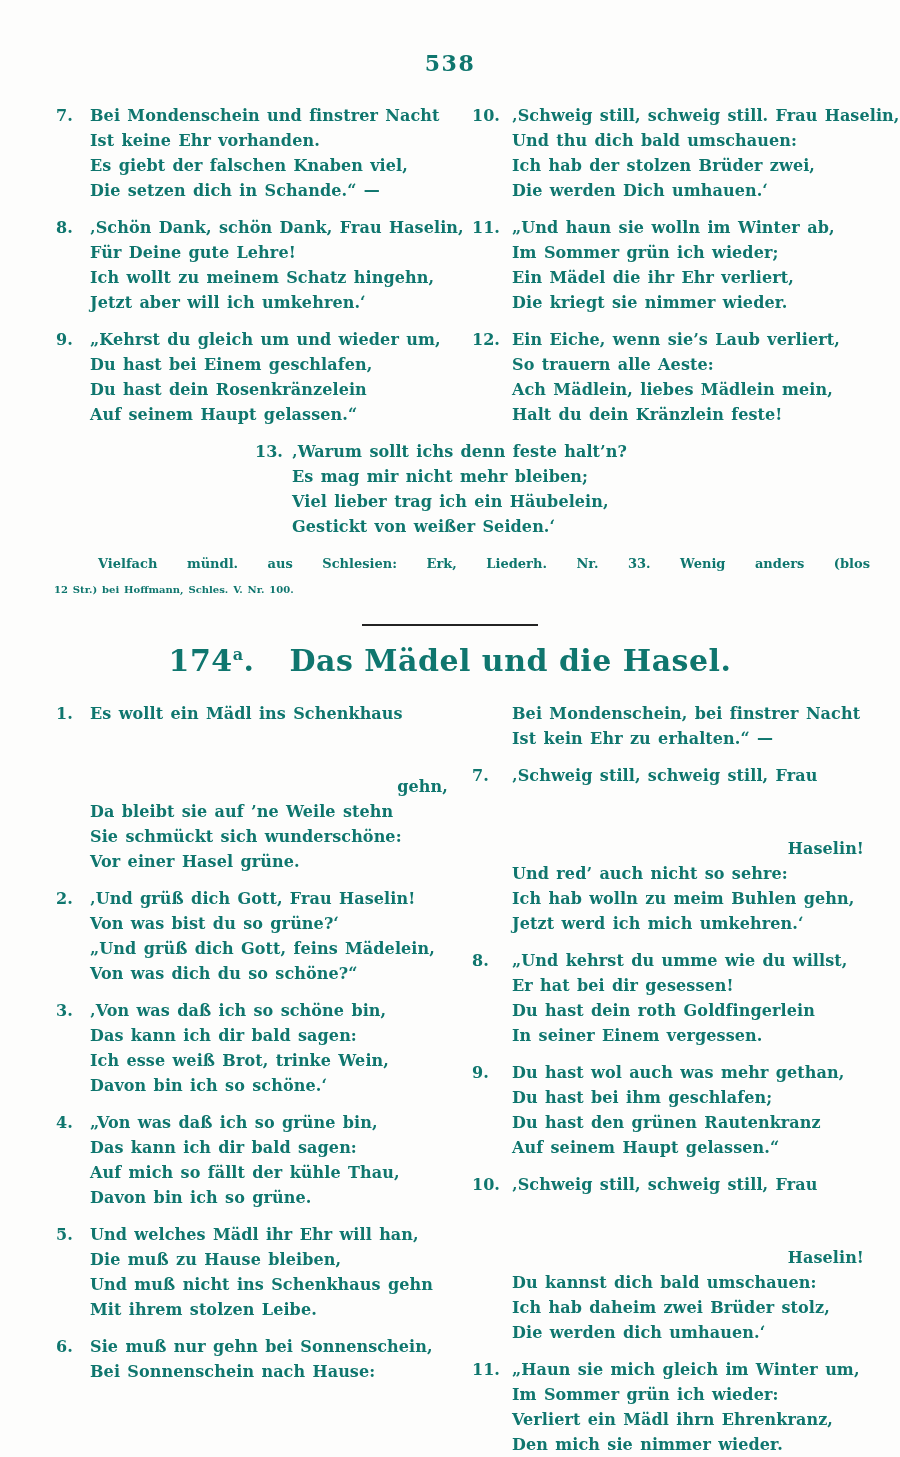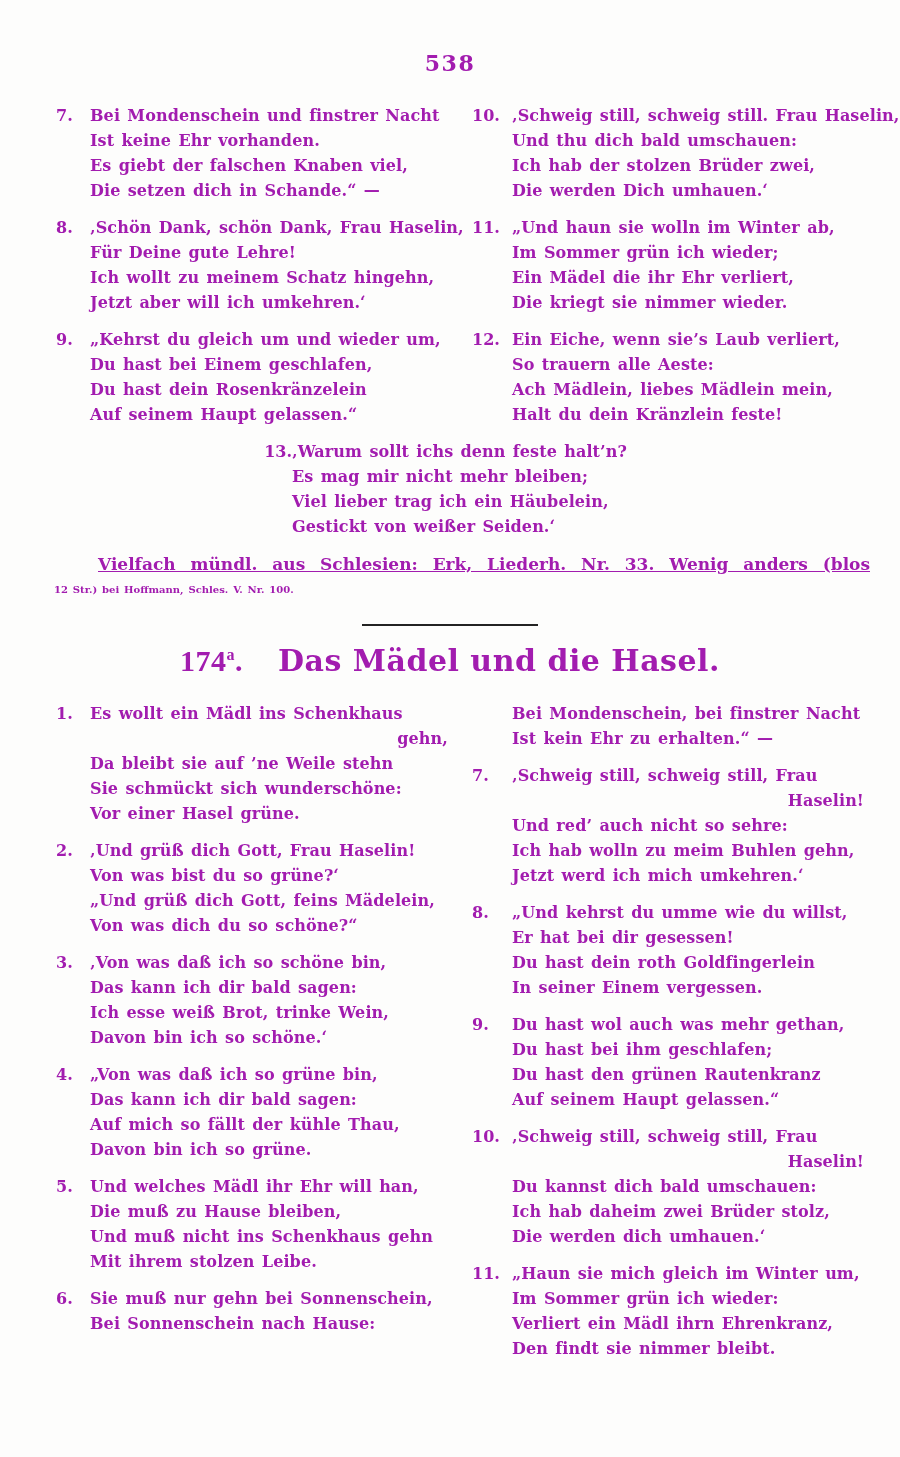--- a/index.html
+++ b/index.html
@@ -1,57 +1,56 @@
 <!DOCTYPE html>
 <html><head>
 <meta charset="utf-8">
 <style>
   html,body{margin:0;padding:0;background:#ffffff;}
   .page{
     width:900px;height:1457px;position:relative;overflow:hidden;
-    background:#fdfdfc;color:#a21caf;
+    background:#fdfdfc;color:#0f766e;
     font-family:"DejaVu Serif","Liberation Serif",serif;
     font-weight:700;
   }
   .page-number{
     padding-top:50px;text-align:center;
     font-size:22px;letter-spacing:1.5px;line-height:27px;
   }
   .cols{display:flex;padding:0 26px 0 56px;gap:14px;}
   .cols.top{margin-top:26px;}
   .cols.bottom{margin-top:20px;}
   .col{flex:1 1 0;min-width:0;}
   .verse{display:flex;margin-bottom:12px;}
   .vnum{flex:0 0 34px;font-size:16px;line-height:25px;}
   .col-right .vnum{flex:0 0 40px;}
   .vlines{flex:1 1 auto;min-width:0;}
   .vline{
     font-size:16px;line-height:25px;white-space:nowrap;
     word-spacing:0.10em;letter-spacing:0.1px;
   }
-  .vline.right{text-align:right;padding-right:10px;}
+  .vline.right{text-align:right;padding-right:10px;margin-top:48px;}
   .center-col{margin-left:255px;width:450px;}
-  .center-col .vnum{flex:0 0 37px;text-align:right;}
+  .center-col .vnum{flex:0 0 37px;}
   .note{margin-top:8px;padding:0 30px 0 54px;}
   .note-line1{
-    font-size:17px;line-height:26px;padding-left:44px;
+    font-size:13px;line-height:26px;padding-left:44px;
     text-align:justify;text-align-last:justify;
     word-spacing:0.14em;
-    text-decoration:underline;
   }
   .note-line2{font-size:10px;line-height:26px;word-spacing:0.14em;}
   .rule{
     width:176px;border:0;border-top:2px solid #232323;
     margin:21px auto 0 auto;
   }
   .heading{
     margin-top:15px;text-align:center;
     font-size:30px;line-height:40px;letter-spacing:0.5px;
   }
-  .heading .hnum{margin-right:24px;font-family:Liberation Serif, serif;}
+  .heading .hnum{margin-right:24px;}
   .heading sup{font-size:16px;vertical-align:super;line-height:0;}
 </style>
 </head>
 <body>
 
 <div class="page">
 
   <div class="page-number">538</div>
 
   <div class="cols top">
@@ -240,19 +239,19 @@
             <div class="vline">Ich hab daheim zwei Brüder stolz,</div>
             <div class="vline">Die werden dich umhauen.‘</div>
           </div>
         </div>
         <div class="verse">
           <div class="vnum">11.</div>
           <div class="vlines">
             <div class="vline">„Haun sie mich gleich im Winter um,</div>
             <div class="vline">Im Sommer grün ich wieder:</div>
             <div class="vline">Verliert ein Mädl ihrn Ehrenkranz,</div>
-            <div class="vline">Den findt sie nimmer bleibt.</div>
+            <div class="vline">Den mich sie nimmer wieder.</div>
           </div>
         </div>
       </div>
   </div>
 
 </div>
 
 </body></html>

